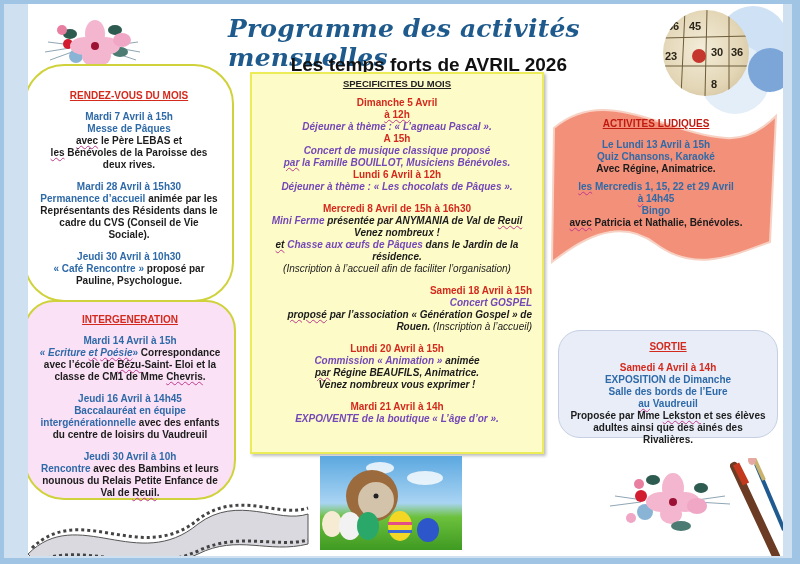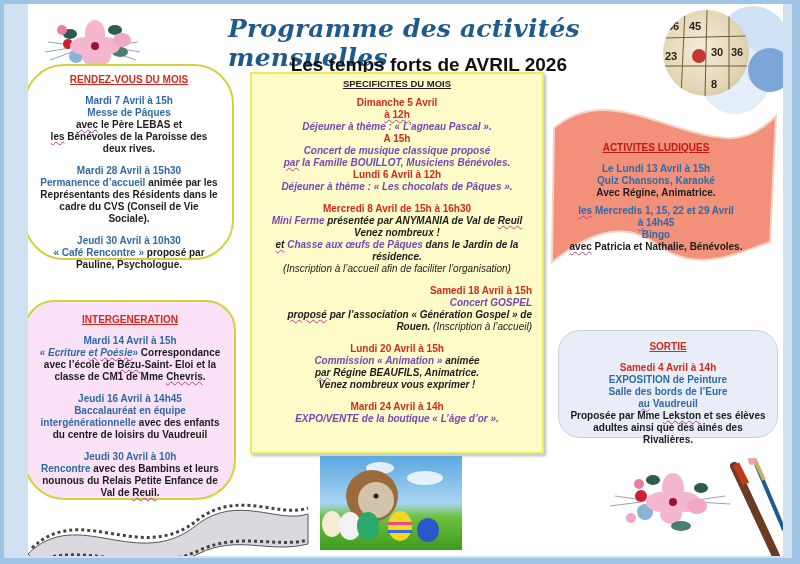--- a/index.html
+++ b/index.html
@@ -12,21 +12,21 @@
   .blk{font-size:10px;font-weight:bold;text-align:center;line-height:12px;}
   .blue{color:#2f6aa8;}
   .red{color:#d42a1e;}
   .purple{color:#7548b8;font-style:italic;}
   .ital{font-style:italic;}
   .norm{font-weight:normal;font-style:italic;}
   .gap{height:10px;}
   .spell{text-decoration:underline wavy #c03a8c;text-decoration-thickness:1px;}
 
   
-  .rdv{position:absolute;left:-4px;top:60px;width:210px;height:196px;border:2.5px solid #cfd23a;border-radius:40px;background:#fff;padding-top:8px;box-sizing:border-box;}
+  .rdv{position:absolute;left:-4px;top:60px;width:210px;height:238px;border:2.5px solid #cfd23a;border-radius:40px;background:#fff;padding-top:24px;box-sizing:border-box;}
   .rdv .hdr{color:#d42a1e;}
   
   .inter{position:absolute;left:-4px;top:296px;width:212px;height:200px;border:2.5px solid #cfd23a;border-radius:30px 30px 40px 40px;background:#fbe1f6;padding-top:12px;box-sizing:border-box;}
   .inter .hdr{color:#d42a1e;}
   
   .spec{position:absolute;left:222px;top:68px;width:294px;height:382px;background:#fdfbc7;border:2px solid #ecec58;box-shadow:2px 2px 3px #bdbdbd;padding-top:4px;box-sizing:border-box;}
   .spec .hdr{color:#222;font-size:9.5px;}
   
   .ludi{position:absolute;left:518px;top:90px;width:232px;height:200px;}
   .ludi-content{position:absolute;left:528px;top:126px;width:200px;}
@@ -93,21 +93,21 @@
           <text x="68" y="46">36</text>
           <text x="48" y="78">8</text>
       </g>
       <circle cx="36" cy="46" r="7" fill="#c5372c"></circle>
     </svg>
   </div>
 
   <svg class="ludi" viewBox="0 0 232 200" preserveAspectRatio="none">
     <path d="M8 34 C60 -10 120 40 180 44 C205 46 222 30 230 22 L224 148 C190 160 150 180 110 150 C70 120 30 150 6 168 Z" fill="#f2907a" stroke="#f7d2c4" stroke-width="2"></path>
   </svg>
-  <div class="ludi-content ludi" style="width:200px;height:auto;left:528px;top:138px;">
+  <div class="ludi-content ludi" style="width:200px;height:auto;left:528px;top:114px;">
     <div class="hdr">ACTIVITES LUDIQUES</div>
     <div class="gap"></div>
     <div class="blk">
       <div class="blue">Le Lundi 13 Avril à 15h</div>
       <div class="blue">Quiz Chansons, Karaoké</div>
       <div class="darktext">Avec Régine, Animatrice.</div>
     </div>
     <div class="gap" style="height:6px;"></div>
     <div class="blk">
       <div class="blue"><span class="spell">les</span><span> Mercredis 1, 15, 22 et 29 Avril</span></div>
@@ -192,31 +192,31 @@
     </div>
     <div class="gap"></div>
     <div class="blk" style="padding:0 10px;">
       <div class="red">Lundi 20 Avril à 15h</div>
       <div class="ital darktext"><span class="purple">Commission « Animation »</span><span> animée</span></div>
       <div class="ital darktext"><span class="spell">par</span><span> Régine BEAUFILS, Animatrice.</span></div>
       <div class="ital darktext">Venez nombreux vous exprimer !</div>
     </div>
     <div class="gap"></div>
     <div class="blk" style="padding:0 10px;">
-      <div class="red">Mardi 24 Avril à 14h</div>
+      <div class="red">Mardi 21 Avril à 14h</div>
       <div class="purple">EXPO/VENTE de la boutique « L’âge d’or ».</div>
     </div>
   </div>
 
   <div class="sortie">
     <div class="hdr">SORTIE</div>
     <div class="gap"></div>
     <div class="blk" style="padding:0 10px;">
       <div class="red">Samedi 4 Avril à 14h</div>
-      <div class="blue">EXPOSITION de Peinture</div>
+      <div class="blue">EXPOSITION de Dimanche</div>
       <div class="blue">Salle des bords de l’Eure</div>
       <div class="blue"><span class="spell">au</span><span> Vaudreuil</span></div>
       <div class="darktext"><span>Proposée par Mme </span><span class="spell">Lekston</span><span> et ses élèves adultes ainsi que des ainés des Rivalières.</span></div>
     </div>
   </div>
 
   <div class="easter">
     <svg width="142" height="94">
       <ellipse cx="105" cy="22" rx="18" ry="7" fill="#fff" opacity="0.8"></ellipse>
       <ellipse cx="60" cy="12" rx="14" ry="6" fill="#fff" opacity="0.8"></ellipse>

